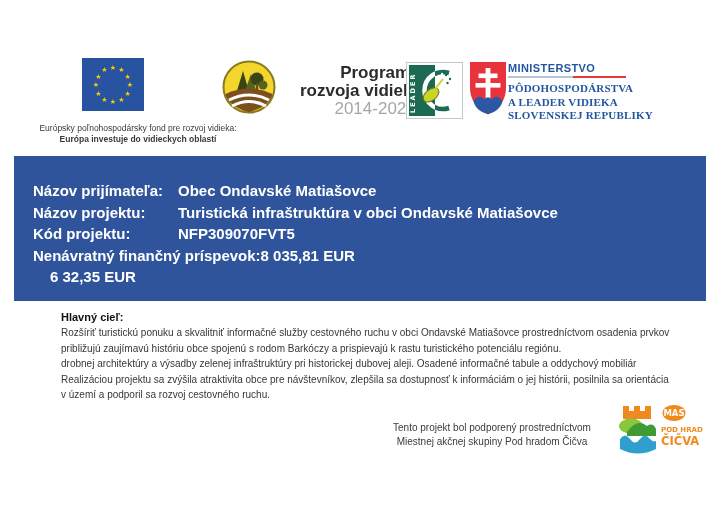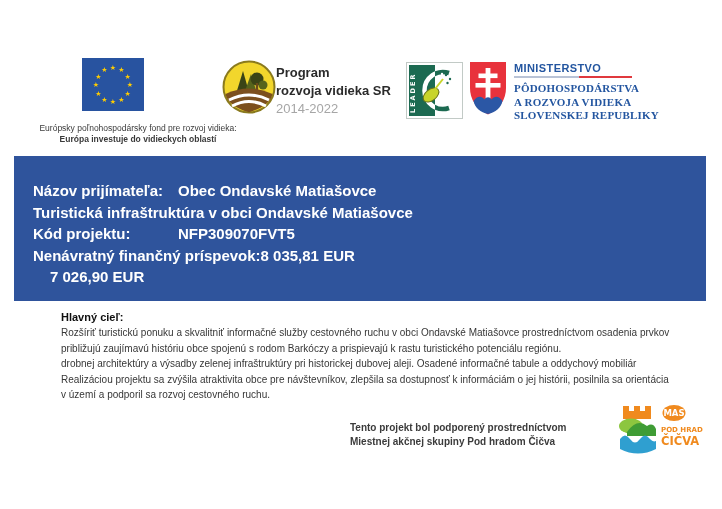--- a/index.html
+++ b/index.html
@@ -7,48 +7,48 @@
   #page { position:relative; width:722px; height:509px; background:#ffffff; overflow:hidden; }
   svg text { font-family:"DejaVu Sans","Liberation Sans",sans-serif; }
 
   
   .eu-block { position:absolute; left:28px; top:58px; width:220px; }
   .eu-flag { display:block; margin-left:54px; }
   .eu-caption { margin-top:12px; text-align:center; color:#3a3a3a; font-size:8.5px; line-height:11px; }
   .eu-caption .b { font-weight:bold; }
 
   .prv-block { position:absolute; left:222px; top:60px; display:flex; }
-  .prv-text { margin-left:0; padding-top:4px; font-size:13px; font-weight:bold; color:#2b2b2b; line-height:18px; }
+  .prv-text { margin-left:24px; padding-top:4px; font-size:17px; font-weight:bold; color:#2b2b2b; line-height:18px;text-align:center; }
   .prv-text .period { color:#a6a6a6; font-weight:normal; }
 
   .leader-block { position:absolute; left:406px; top:62px; }
 
   .min-block { position:absolute; left:468px; top:60px; display:flex; }
-  .min-text { margin-left:6px; padding-top:2px; }
+  .min-text { padding-top:2px; }
   .min-text .l1 { color:#2456a0; font-weight:bold; font-size:11px; letter-spacing:0.4px; }
   .min-underline { width:118px; height:2px; margin:2px 0 4px 0;
     background:linear-gradient(to right,#b9c3d6 0 55%, #e0393e 55% 100%); }
   .min-text .ln { color:#2456a0; font-weight:bold; font-size:11px; line-height:13.5px; letter-spacing:0.2px;font-family:Liberation Serif, serif; }
 
   
   .project-box { position:absolute; left:14px; top:156px; width:692px; height:145px;
     background:#2f549c; padding:24px 8px 0 19px; }
   .pbrow { display:flex; color:#ffffff; font-weight:bold; font-size:15px; line-height:21.5px; white-space:pre; }
   .pbrow.cols .lbl { width:145px; flex:0 0 auto; }
   .pbrow.inline .val { }
   .pbrow.wide-gap .val { margin-left:17px; }
 
   
   .goal { position:absolute; left:14px; top:309px; width:700px; color:#373737;margin-left:47px; }
   .goal .heading { font-size:11px; font-weight:bold; color:#0f0f0f; line-height:16px; }
   .goal .line { font-size:10px; line-height:15.5px; white-space:nowrap; }
 
   
-  .support { position:absolute; left:350px; top:421px; width:240px; text-align:left;
-    font-size:10px; font-weight:bold; color:#3b3b3b; line-height:13.5px; }
+  .support { position:absolute; left:372px; top:421px; width:240px; text-align:center;
+    font-size:10px; font-weight:normal; color:#3b3b3b; line-height:13.5px; }
   .mas-logo { position:absolute; left:617px; top:402px; }
 </style>
 </head>
 <body>
 
 <div id="page">
 
   <div class="eu-block">
     <svg class="eu-flag" width="62" height="53" viewBox="0 0 62 53">
       <rect width="62" height="53" fill="#2853a0"></rect>
@@ -124,43 +124,44 @@
       <path d="M2,2 H38 V28 Q38,45 20,54.5 Q2,45 2,28 Z" fill="#e8323c"></path>
       <rect x="17.6" y="8" width="4.8" height="32" fill="#ffffff"></rect>
       <rect x="10.5" y="13.5" width="19" height="4.6" fill="#ffffff"></rect>
       <rect x="7.5" y="23" width="25" height="4.6" fill="#ffffff"></rect>
       <path d="M5.5,41 C9,35.5 13.5,35.5 16.5,39.5 C18,36.5 22,36.5 23.5,39.5 C26.5,35.5 31,35.5 34.5,41 C33,48 27.5,52.5 20,54 C12.5,52.5 7,48 5.5,41 Z" fill="#2b57a5"></path>
     </svg>
     <div class="min-text">
       <div class="l1">MINISTERSTVO</div>
       <div class="min-underline"></div>
       <div class="ln">PÔDOHOSPODÁRSTVA</div>
-      <div class="ln">A ROZVOJA VIDIEKA</div>
+      <div class="ln">A LEADER VIDIEKA</div>
       <div class="ln">SLOVENSKEJ REPUBLIKY</div>
     </div>
   </div>
 
   <div class="project-box">
     <div class="pbrow cols">
       <span class="lbl">Názov prijímateľa:</span>
       <span class="val">Obec Ondavské Matiašovce</span>
     </div>
     <div class="pbrow cols">
+      <span class="lbl">Názov projektu:</span>
       <span class="val">Turistická infraštruktúra v obci Ondavské Matiašovce</span>
     </div>
     <div class="pbrow cols">
       <span class="lbl">Kód projektu:</span>
       <span class="val">NFP309070FVT5</span>
     </div>
     <div class="pbrow inline">
       <span class="lbl">Nenávratný finančný príspevok:</span>
       <span class="val">8 035,81 EUR</span>
     </div>
     <div class="pbrow inline wide-gap">
-      <span class="val">7 026,90 EUR</span>
+      <span class="val">6 32,35 EUR</span>
     </div>
   </div>
 
   <div class="goal">
     <div class="heading">Hlavný cieľ:</div>
     <div class="line">Rozšíriť turistickú ponuku a skvalitniť informačné služby cestovného ruchu v obci Ondavské Matiašovce prostredníctvom osadenia prvkov</div>
     <div class="line">približujú zaujímavú históriu obce spojenú s rodom Barkóczy a prispievajú k rastu turistického potenciálu regiónu.</div>
     <div class="line">drobnej architektúry a výsadby zelenej infraštruktúry pri historickej dubovej aleji. Osadené informačné tabule a oddychový mobiliár</div>
     <div class="line">Realizáciou projektu sa zvýšila atraktivita obce pre návštevníkov, zlepšila sa dostupnosť k informáciám o jej histórii, posilnila sa orientácia</div>
     <div class="line">v území a podporil sa rozvoj cestovného ruchu.</div>

